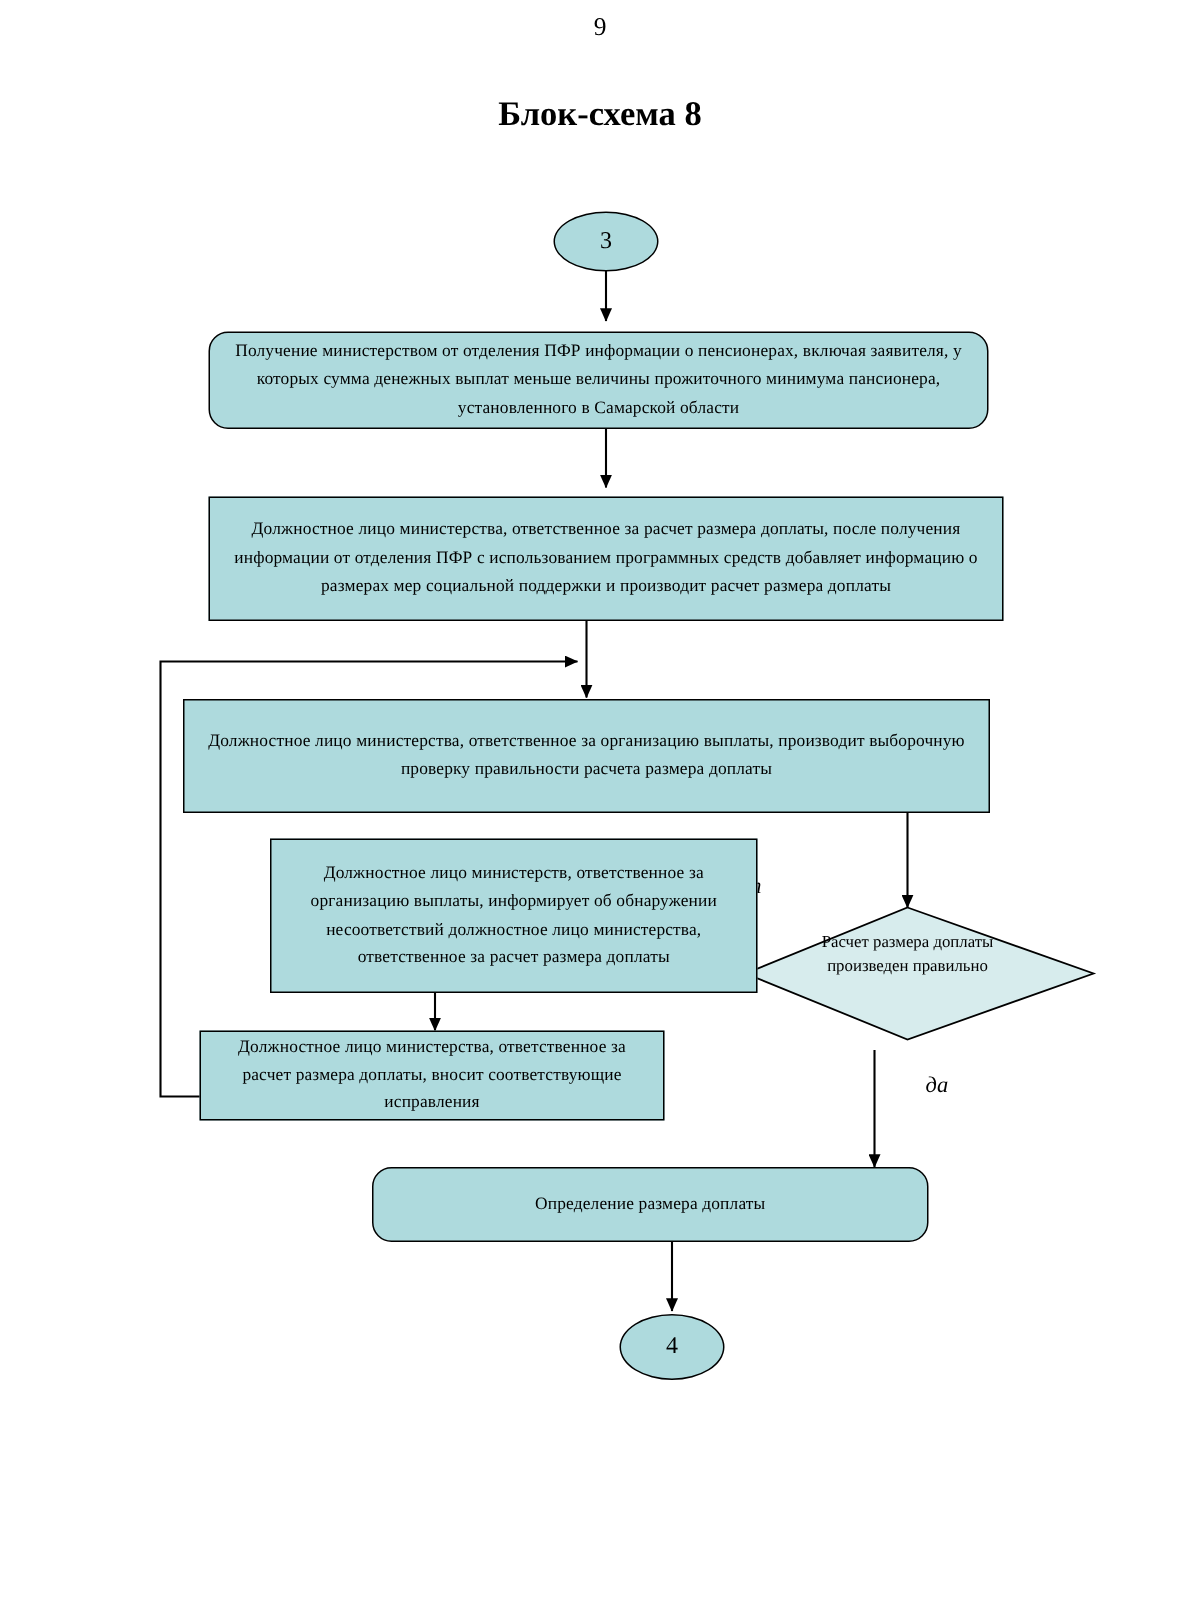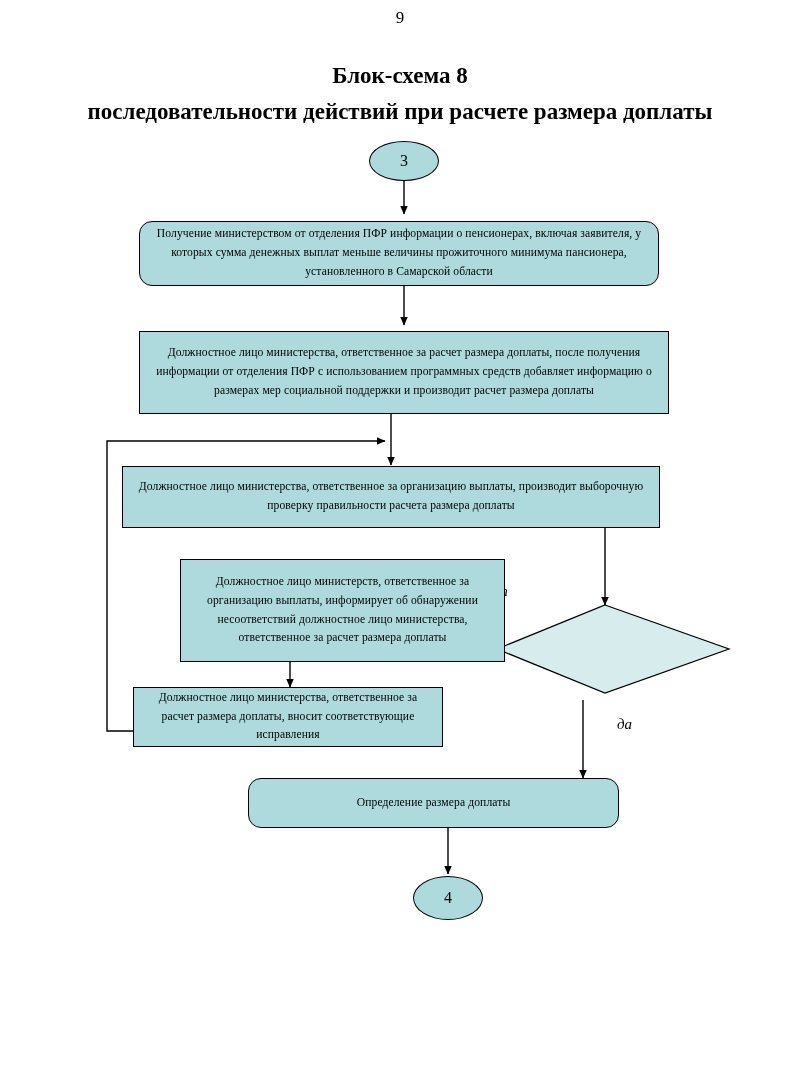--- a/index.html
+++ b/index.html
@@ -92,21 +92,20 @@
 </style>
 </head>
 <body>
 
 <div id="page">
 
   <div id="page-number">9</div>
 
   <div id="title-block">
     <div>Блок-схема 8</div>
-    <div>последовательности действий при расчете размера доплаты</div>
   </div>
 
   <svg id="svg-layer" viewBox="0 0 800 1066" xmlns="http://www.w3.org/2000/svg">
     <defs>
       <marker id="arrowDown" markerWidth="9" markerHeight="9" refX="4.5" refY="8" orient="auto-start-reverse" markerUnits="userSpaceOnUse">
         <path d="M0,0 L9,0 L4.5,8.5 Z" fill="#000000"></path>
       </marker>
       <marker id="arrowhead" markerWidth="9" markerHeight="8" refX="8.5" refY="4" orient="auto" markerUnits="userSpaceOnUse">
         <path d="M0,0 L9,4 L0,8 Z" fill="#000000"></path>
       </marker>
@@ -141,24 +140,30 @@
   </div>
 
   <div class="node proc proc-round" style="left:139px; top:221px; width:520px; height:65px;">
     <span>Получение министерством от отделения ПФР информации о пенсионерах, включая заявителя, у которых сумма денежных выплат меньше величины прожиточного минимума пансионера, установленного в Самарской области</span>
   </div>
 
   <div class="node proc" style="left:139px; top:331px; width:530px; height:83px;">
     <span>Должностное лицо министерства, ответственное за расчет размера доплаты, после получения информации от отделения ПФР с использованием программных средств добавляет информацию о размерах мер социальной поддержки и производит расчет размера доплаты</span>
   </div>
 
-  <div class="node proc" style="left:122px; top:466px; width:538px; height:62px;">
+  <div class="node proc" style="left:122px; top:466px; width:538px; height:76px;">
     <span>Должностное лицо министерства, ответственное за организацию выплаты, производит выборочную проверку правильности расчета размера доплаты</span>
   </div>
 
+  <div class="decision-label" style="left:533px; top:620px; width:144px;">
+    <span>Расчет размера</span>
+    <span>доплаты</span>
+    <span>произведен</span>
+    <span>правильно</span>
+  </div>
 
   <div class="branch-label" style="left:483px; top:583px;">нет</div>
   <div class="branch-label" style="left:617px; top:716px;">да</div>
 
   <div class="node proc" style="left:133px; top:559px; width:325px; height:103px;margin-left:47px;">
     <span>Должностное лицо министерств, ответственное за организацию выплаты, информирует об обнаружении несоответствий должностное лицо министерства, ответственное за расчет размера доплаты</span>
   </div>
 
   <div class="node proc" style="left:133px; top:687px; width:310px; height:60px;">
     <span>Должностное лицо министерства, ответственное за расчет размера доплаты, вносит соответствующие исправления</span>

